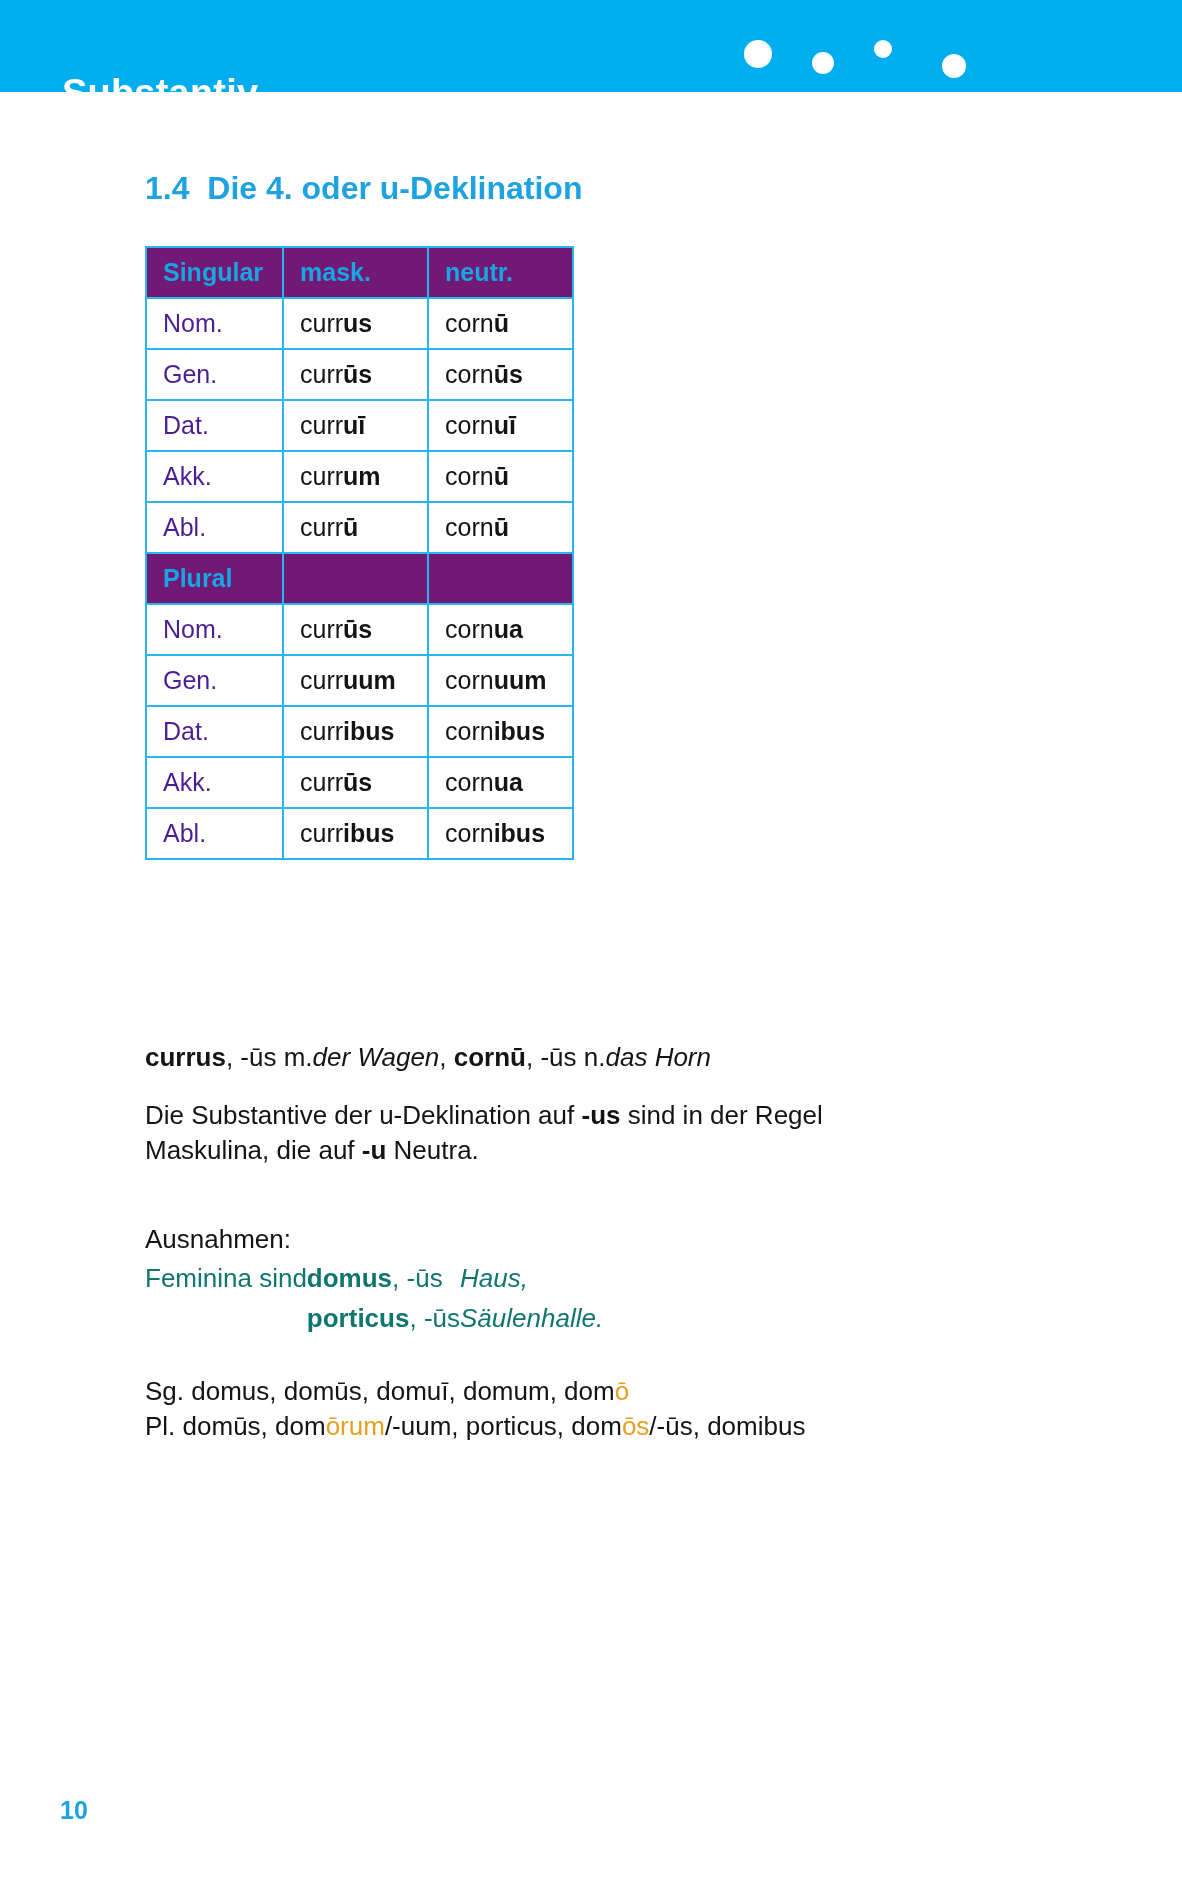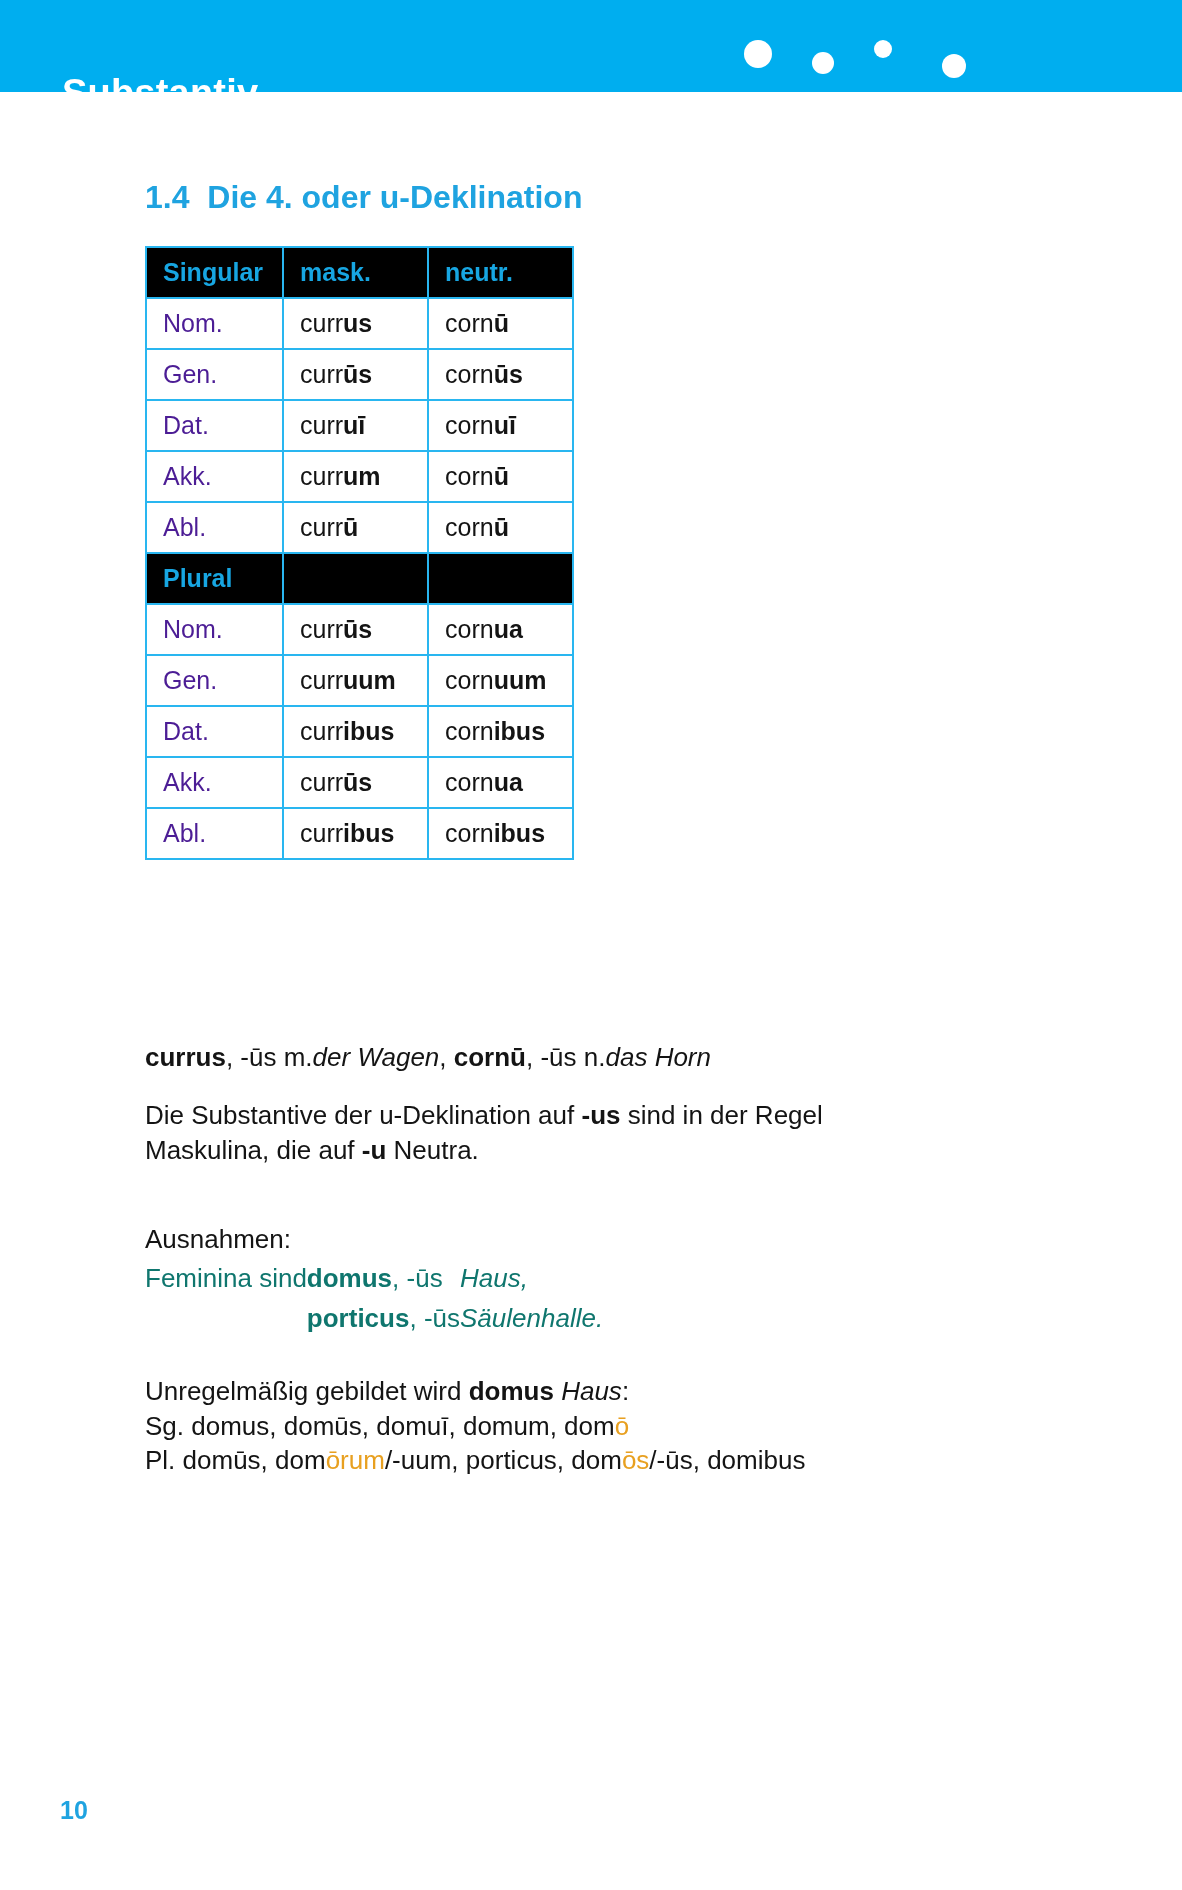--- a/index.html
+++ b/index.html
@@ -41,21 +41,21 @@
   }
   .dot-1 { left: 744px; top: 40px;  width: 28px; height: 28px; }
   .dot-2 { left: 812px; top: 52px;  width: 22px; height: 22px; }
   .dot-3 { left: 874px; top: 40px;  width: 18px; height: 18px; }
   .dot-4 { left: 942px; top: 54px;  width: 24px; height: 24px; }
 
   
   .section-heading {
     position: absolute;
     left: 145px;
-    top: 179px;
+    top: 170px;
     font-size: 32px;
     font-weight: bold;
     color: #1FA3E0;
     white-space: pre;
   }
 
   
   .decl-table {
     position: absolute;
     left: 145px;
@@ -74,21 +74,21 @@
   }
   .col-case   { width: 137px; }
   .col-mask   { width: 145px; }
   .col-neutr  { width: 145px; }
 
   .decl-table td.case-label {
     color: #4c1d95;
   }
   .decl-table tr.head-row td,
   .decl-table tr.plural-row td {
-    background: #000000;
+    background: #701a75;
   }
   .decl-table tr.head-row td,
   .decl-table tr.plural-row td.case-label {
     color: #17A6E2;
     font-weight: bold;
   }
   .decl-table tr.head-row td {
     font-weight: bold;
   }
   .ending { font-weight: bold; }
@@ -241,18 +241,17 @@
       <tr>
         <td class="exc-lead"></td>
         <td class="exc-word"><span class="b">porticus</span><span>, -ūs</span></td>
         <td class="exc-trans">Säulenhalle.</td>
       </tr>
     </tbody>
   </table>
 </div>
 
 <div class="body-text p-irreg">
-  <div class="irreg-line"><span>Unregelmäßig gebildet wird </span><span class="b">domus</span><span class="i"> Haus</span><span>:</span></div>
   <div class="irreg-line"><span>Sg. domus, domūs, domuī, domum, dom</span><span class="accent-o">ō</span></div>
   <div class="irreg-line"><span>Pl. domūs, dom</span><span class="accent-o">ō</span><span class="accent-o">rum</span><span>/-uum, porticus, dom</span><span class="accent-o">ō</span><span class="accent-o">s</span><span>/-ūs, domibus</span></div>
 </div>
 
 <div class="page-number">10</div>
 
 </body></html>

